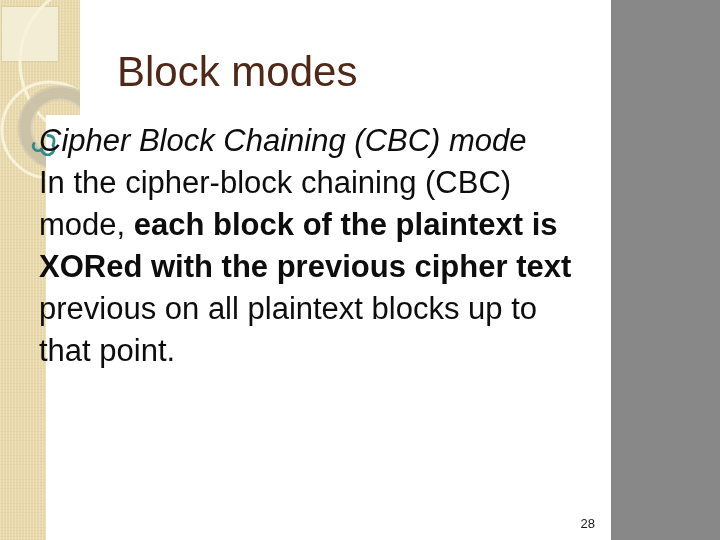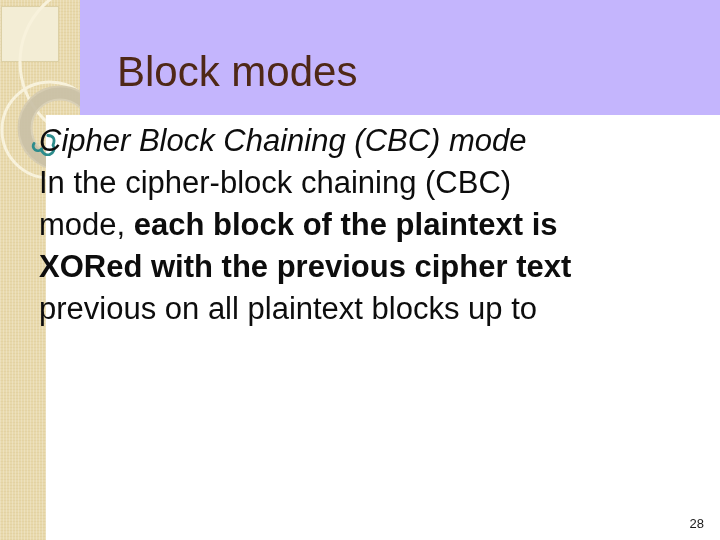--- a/index.html
+++ b/index.html
@@ -1,19 +1,19 @@
 <!DOCTYPE html>
 <html><head>
 <meta charset="utf-8">
 <style>
   html,body{margin:0;padding:0;background:#888;}
   .slide{
     position:relative;
-    width:720px;height:540px;
-    background:#c4b5fd;
+    width:611px;height:540px;
+    background:#ffffff;
     overflow:hidden;
     font-family:"Liberation Sans", sans-serif;
     --title-color:#4f2817;
     --bullet-color:#2d8c8c;
     --band-color:#e8d9ac;
     --text-color:#0d0d0d;
     --pagenum-color:#1a1a1a;
   }
   .band{
     position:absolute;left:0;top:0;width:80px;height:540px;
@@ -73,17 +73,18 @@
   <svg class="bullet-glyph" viewBox="0 0 31 27">
     <path d="M5,14.5 a4.6,4.6 0 1,0 7.6,5.2 a6.2,6.2 0 1,0 11.4,-3.4 q3.6,-9.3 -5.2,-9.8" fill="none" stroke="#2d8c8c" stroke-width="2.8" stroke-linecap="round" stroke-linejoin="round"></path>
   </svg>
 
   <div class="text-block">
       <div class="line"><span class="run italic">Cipher Block Chaining (CBC) mode</span></div>
       <div class="line"><span class="run regular">In the cipher-block chaining (CBC)</span></div>
       <div class="line"><span class="run regular">mode, </span><span class="run bold">each block of the plaintext is</span></div>
       <div class="line"><span class="run bold">XORed with the previous cipher text</span></div>
       <div class="line"><span class="run regular">previous on all plaintext blocks up to</span></div>
+      <div class="line"><span class="run regular">that point.</span></div>
     </div>
 
   <div class="page-number">28</div>
 
 </div>
 
 </body></html>

